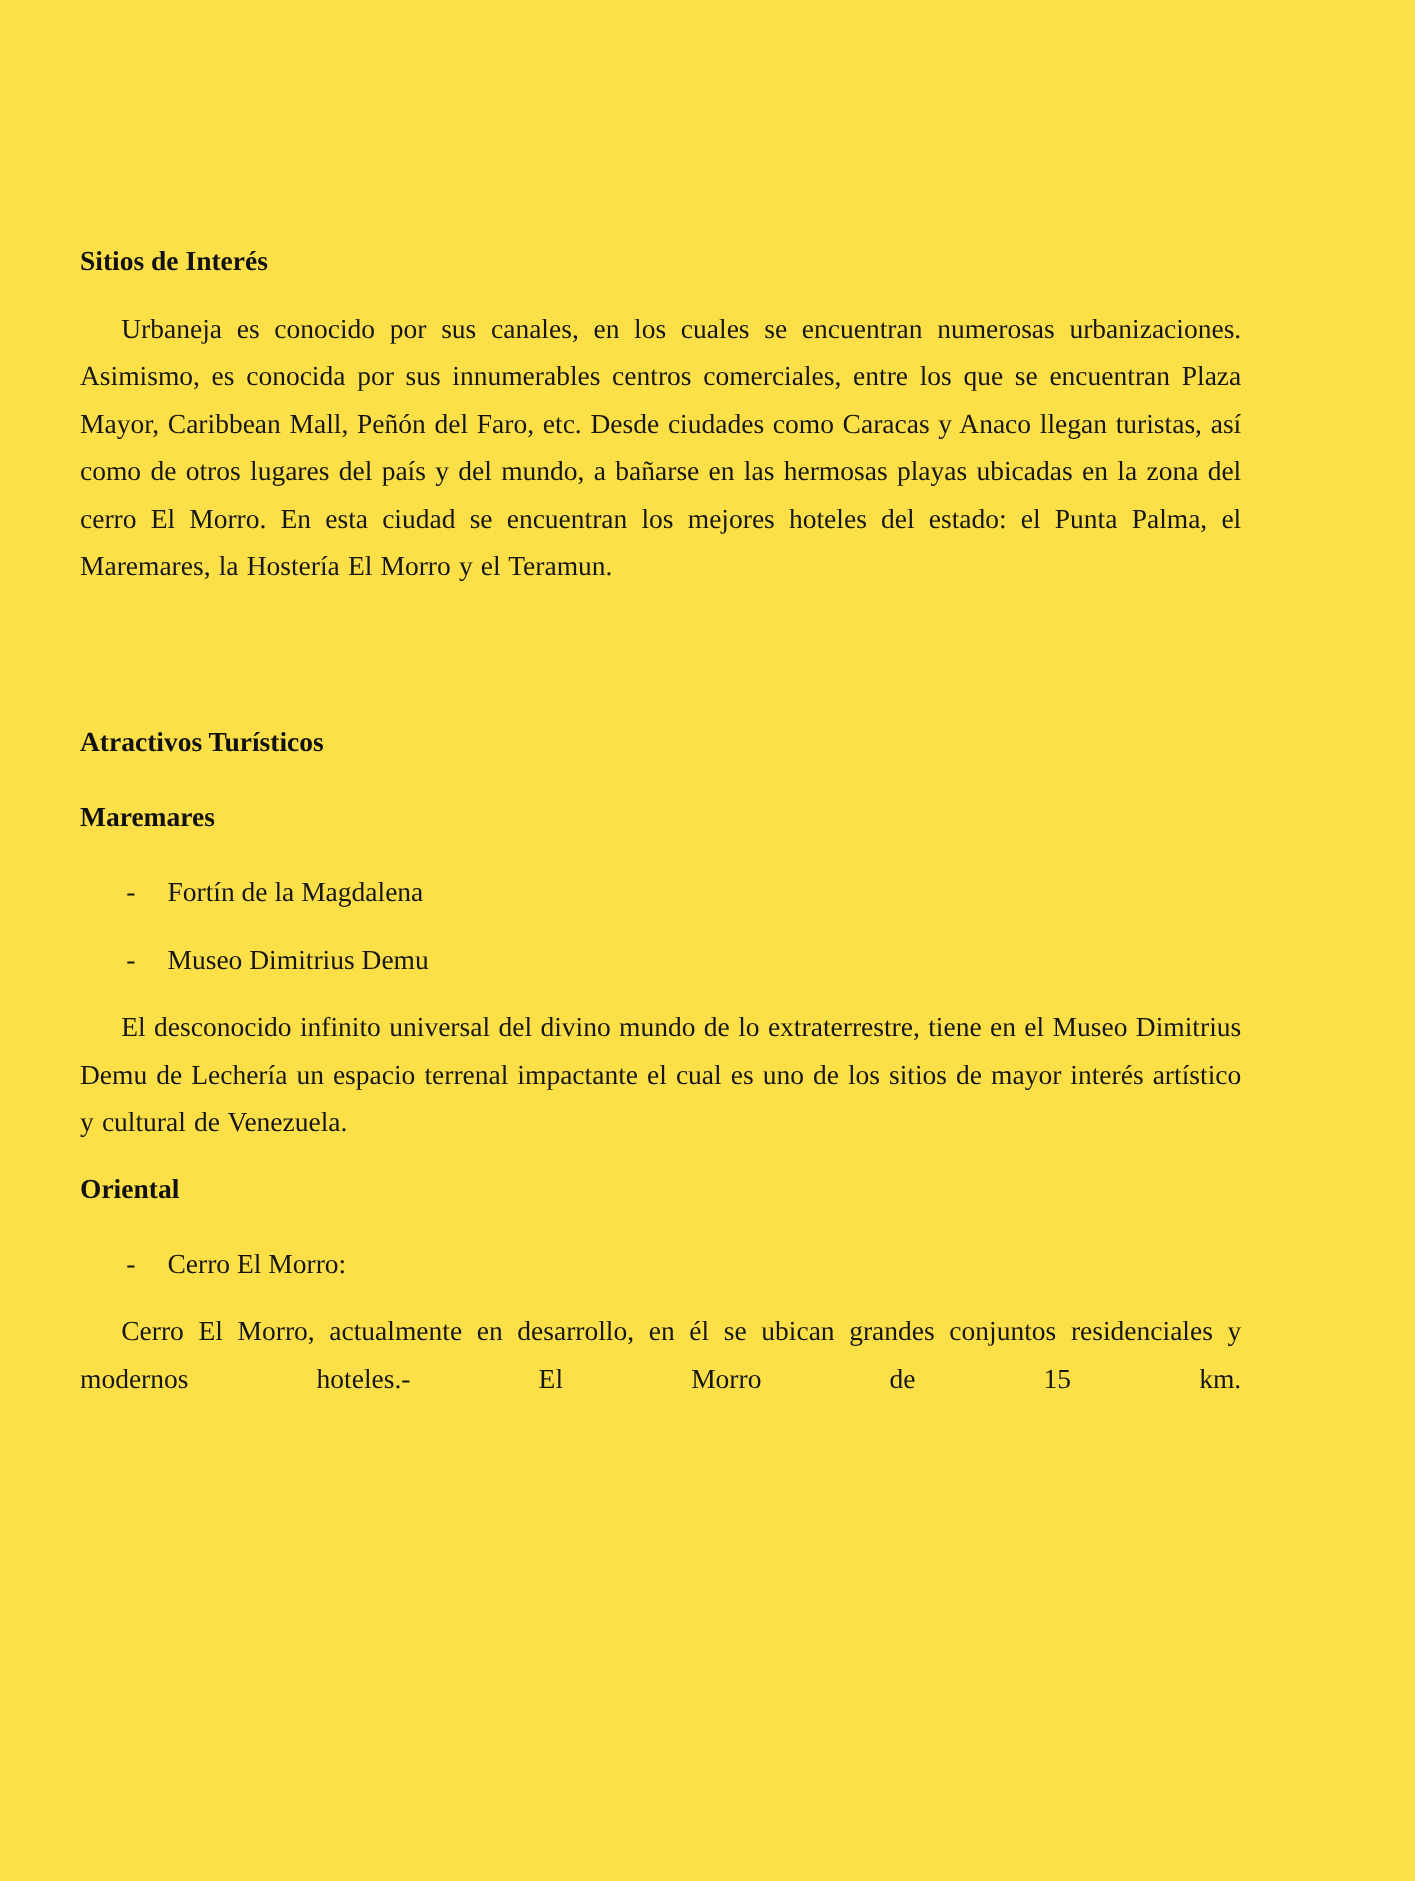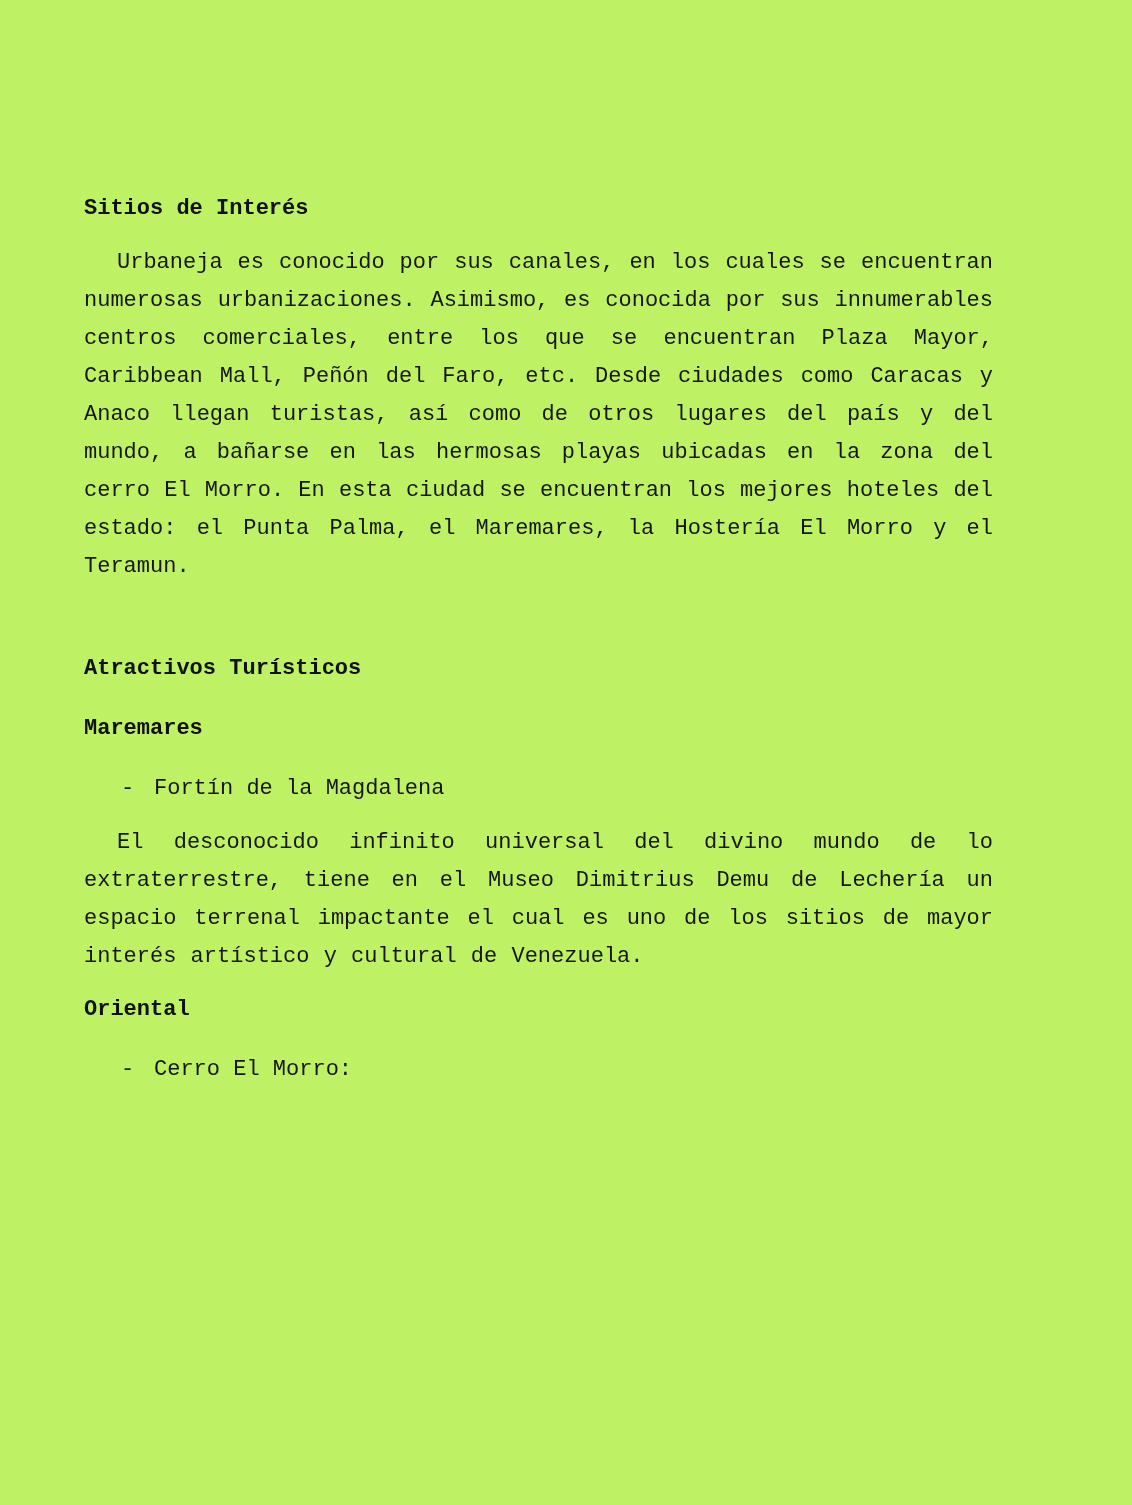--- a/index.html
+++ b/index.html
@@ -5,38 +5,38 @@
 <style>
   html, body {
     margin: 0;
     padding: 0;
     background: #ffffff;
   }
   .page {
     position: relative;
     width: 1132px;
     height: 1505px;
-    background: #bef264;
+    background: #fde047;
     box-sizing: border-box;
-    padding: 190px 139px 60px 84px;
-    font-family: Liberation Mono, monospace;
+    padding: 190px 139px 60px 64px;
+    font-family: Liberation Serif, serif;
     font-size: 22px;
     line-height: 38px;
     color: #161616;
     overflow: hidden;
   }
   .doc-heading {
     font-weight: 700;
     margin: 0 0 16px 0;
     font-size: 22px;
     line-height: 38px;
     color: #111111;
   }
   .doc-heading.space-before {
-    margin-top: 64px;
+    margin-top: 103px;
   }
   .doc-heading.tight {
     margin-bottom: 22px;
   }
   .doc-para {
     margin: 0 0 15px 0;
     text-align: justify;
     text-indent: 33px;
     word-spacing: 1px;
   }
@@ -63,23 +63,27 @@
 
   <h2 class="doc-heading space-before tight">Atractivos Turísticos</h2>
 
   <h2 class="doc-heading tight">Maremares</h2>
 
   <div class="doc-list-item">
     <span class="dash">-</span><span>Fortín de la Magdalena</span>
   </div>
 
 
+  <div class="doc-list-item">
+    <span class="dash">-</span><span>Museo Dimitrius Demu</span>
+  </div>
 
   <p class="doc-para">El desconocido infinito universal del divino mundo de lo extraterrestre, tiene en el Museo Dimitrius Demu de Lechería un espacio terrenal impactante el cual es uno de los sitios de mayor interés artístico y cultural de Venezuela.</p>
 
   <h2 class="doc-heading tight">Oriental</h2>
 
   <div class="doc-list-item">
     <span class="dash">-</span><span>Cerro El Morro:</span>
   </div>
 
+  <p class="doc-para justify-last">Cerro El Morro, actualmente en desarrollo, en él se ubican grandes conjuntos residenciales y modernos hoteles.- El Morro de 15 km.</p>
 
 </div>
 
 </body></html>

